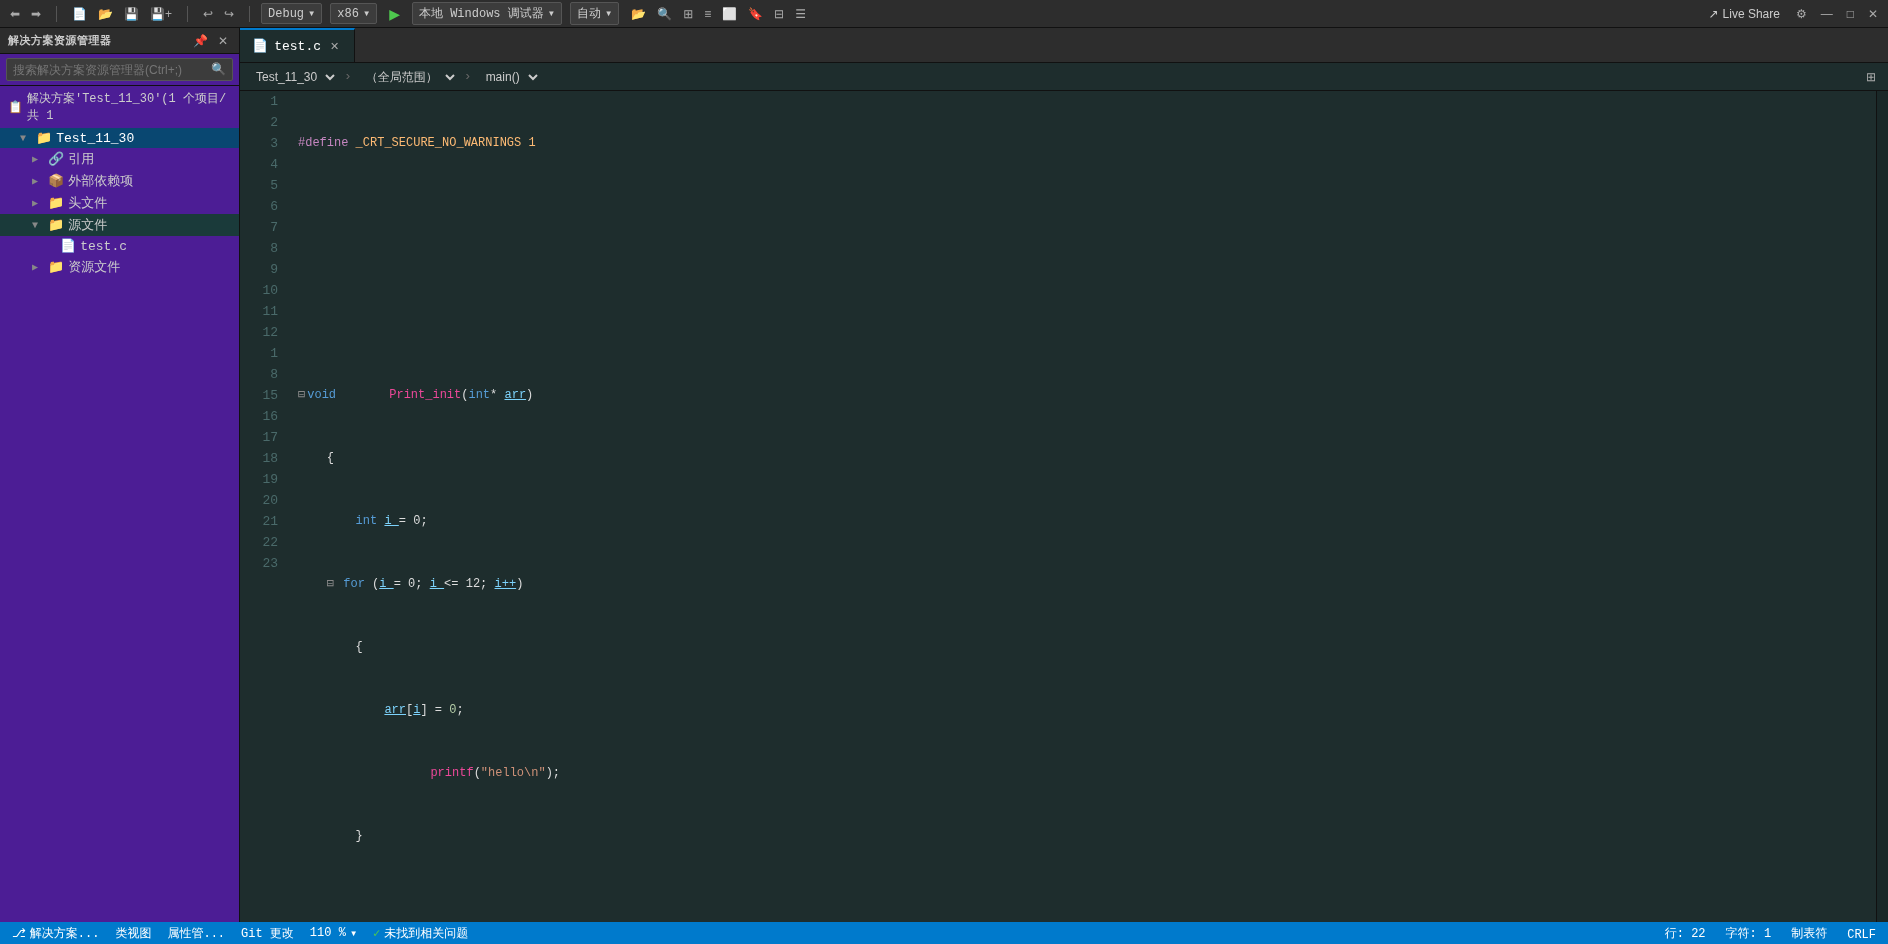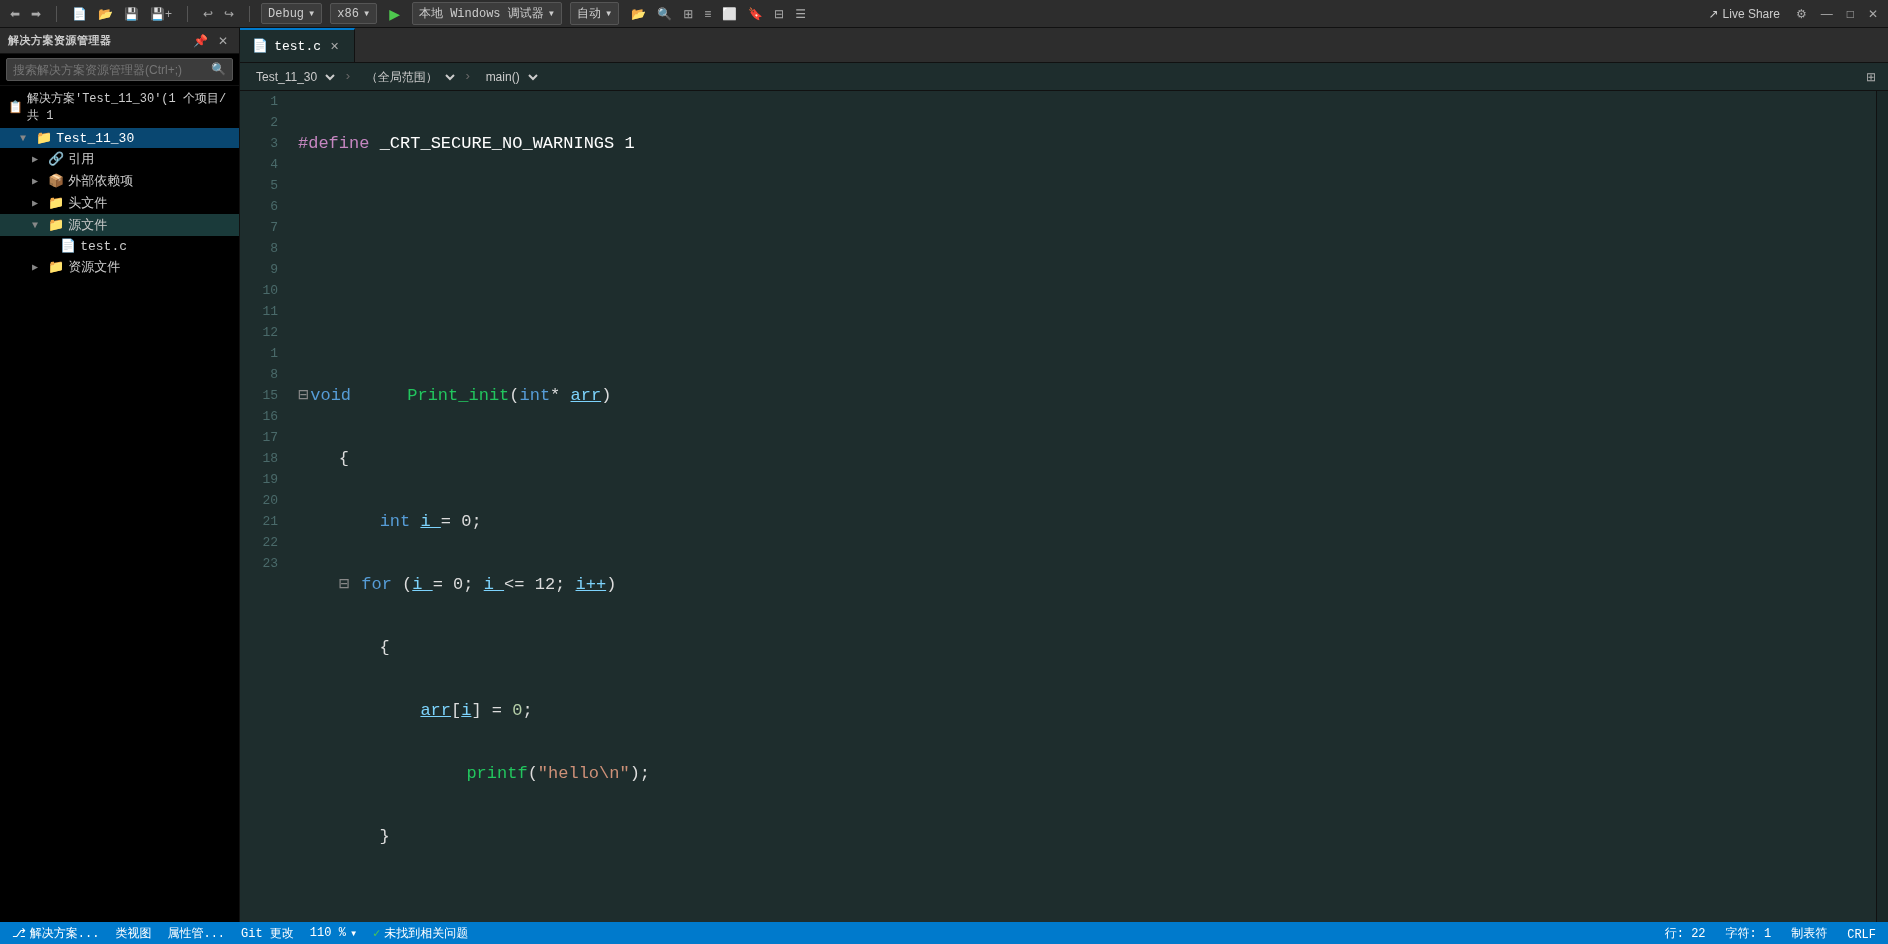--- a/index.html
+++ b/index.html
@@ -86,21 +86,21 @@
     
     .main-layout {
       display: flex;
       flex: 1;
       overflow: hidden;
     }
 
     
     .sidebar {
       width: 240px;
-      background: #000000;
+      background: #4c1d95;
       display: flex;
       flex-direction: column;
       flex-shrink: 0;
       border-right: 1px solid #111;
     }
     .sidebar-header {
       background: #2d2d2d;
       padding: 4px 8px;
       font-size: 11px;
       color: #ccc;
@@ -252,35 +252,35 @@
       line-height: 21px;
       text-align: right;
       user-select: none;
       background: #1e2d2d;
       min-width: 50px;
       flex-shrink: 0;
     }
     .line-number { height: 21px; display: flex; align-items: center; justify-content: flex-end; }
     .code-content {
       flex: 1;
-      font-size: 17px;
+      font-size: 12px;
       line-height: 21px;
       color: #ccc;
       white-space: pre;
       padding: 0 8px;
       position: relative;
     }
     .code-line { height: 21px; display: flex; align-items: center; }
 
     
     .kw { color: #569cd6; } 
-    .fn { color: #22c55e; padding-left: 46px; } 
+    .fn { color: #ec4899; padding-left: 46px; } 
     .str { color: #ce9178; } 
     .num { color: #b5cea8; } 
-    .pp { color: #ffffff; } 
+    .pp { color: #fdba74; } 
     .pp-kw { color: #c586c0; }
     .op { color: #dcdcdc; }
     .fold { color: #888; cursor: pointer; user-select: none; margin-right: 2px; }
     .var { color: #7dd3fc; text-decoration: underline; }
 
     
     .code-editor::-webkit-scrollbar { width: 10px; height: 10px; }
     .code-editor::-webkit-scrollbar-track { background: #1e2d2d; }
     .code-editor::-webkit-scrollbar-thumb { background: #3a5a5a; border-radius: 5px; }
 

